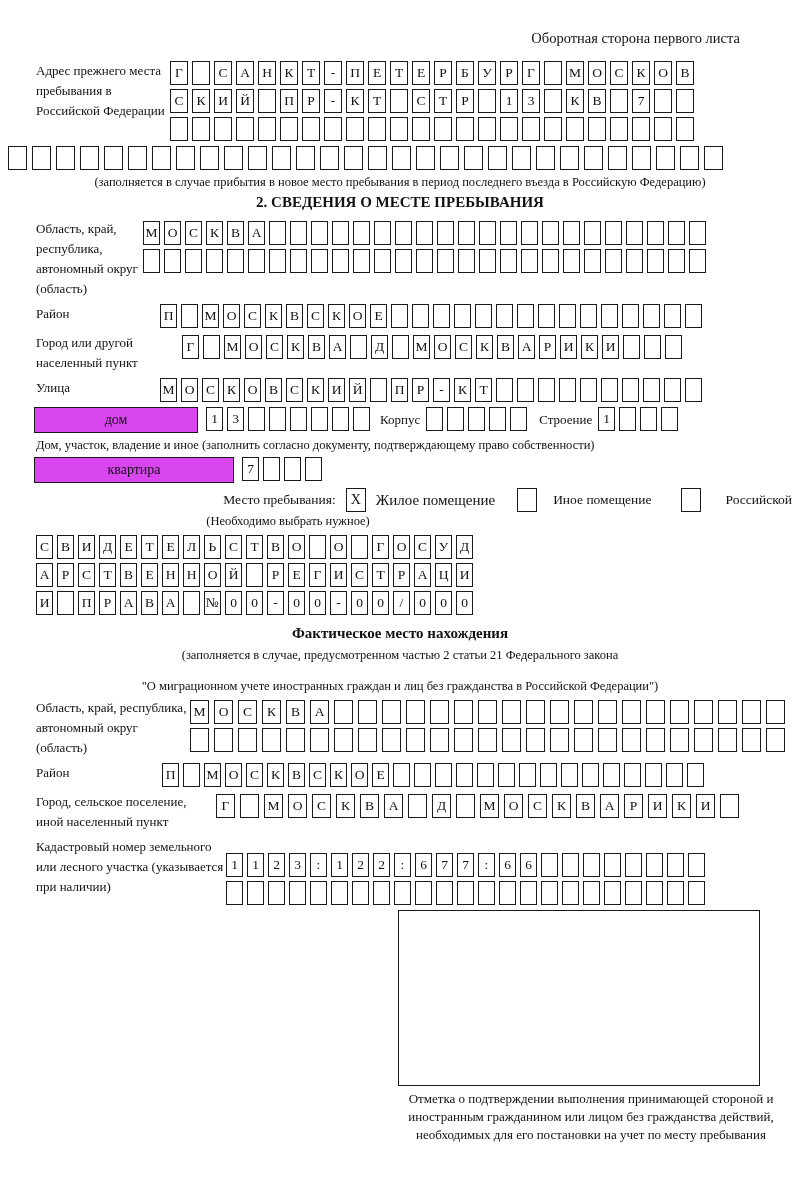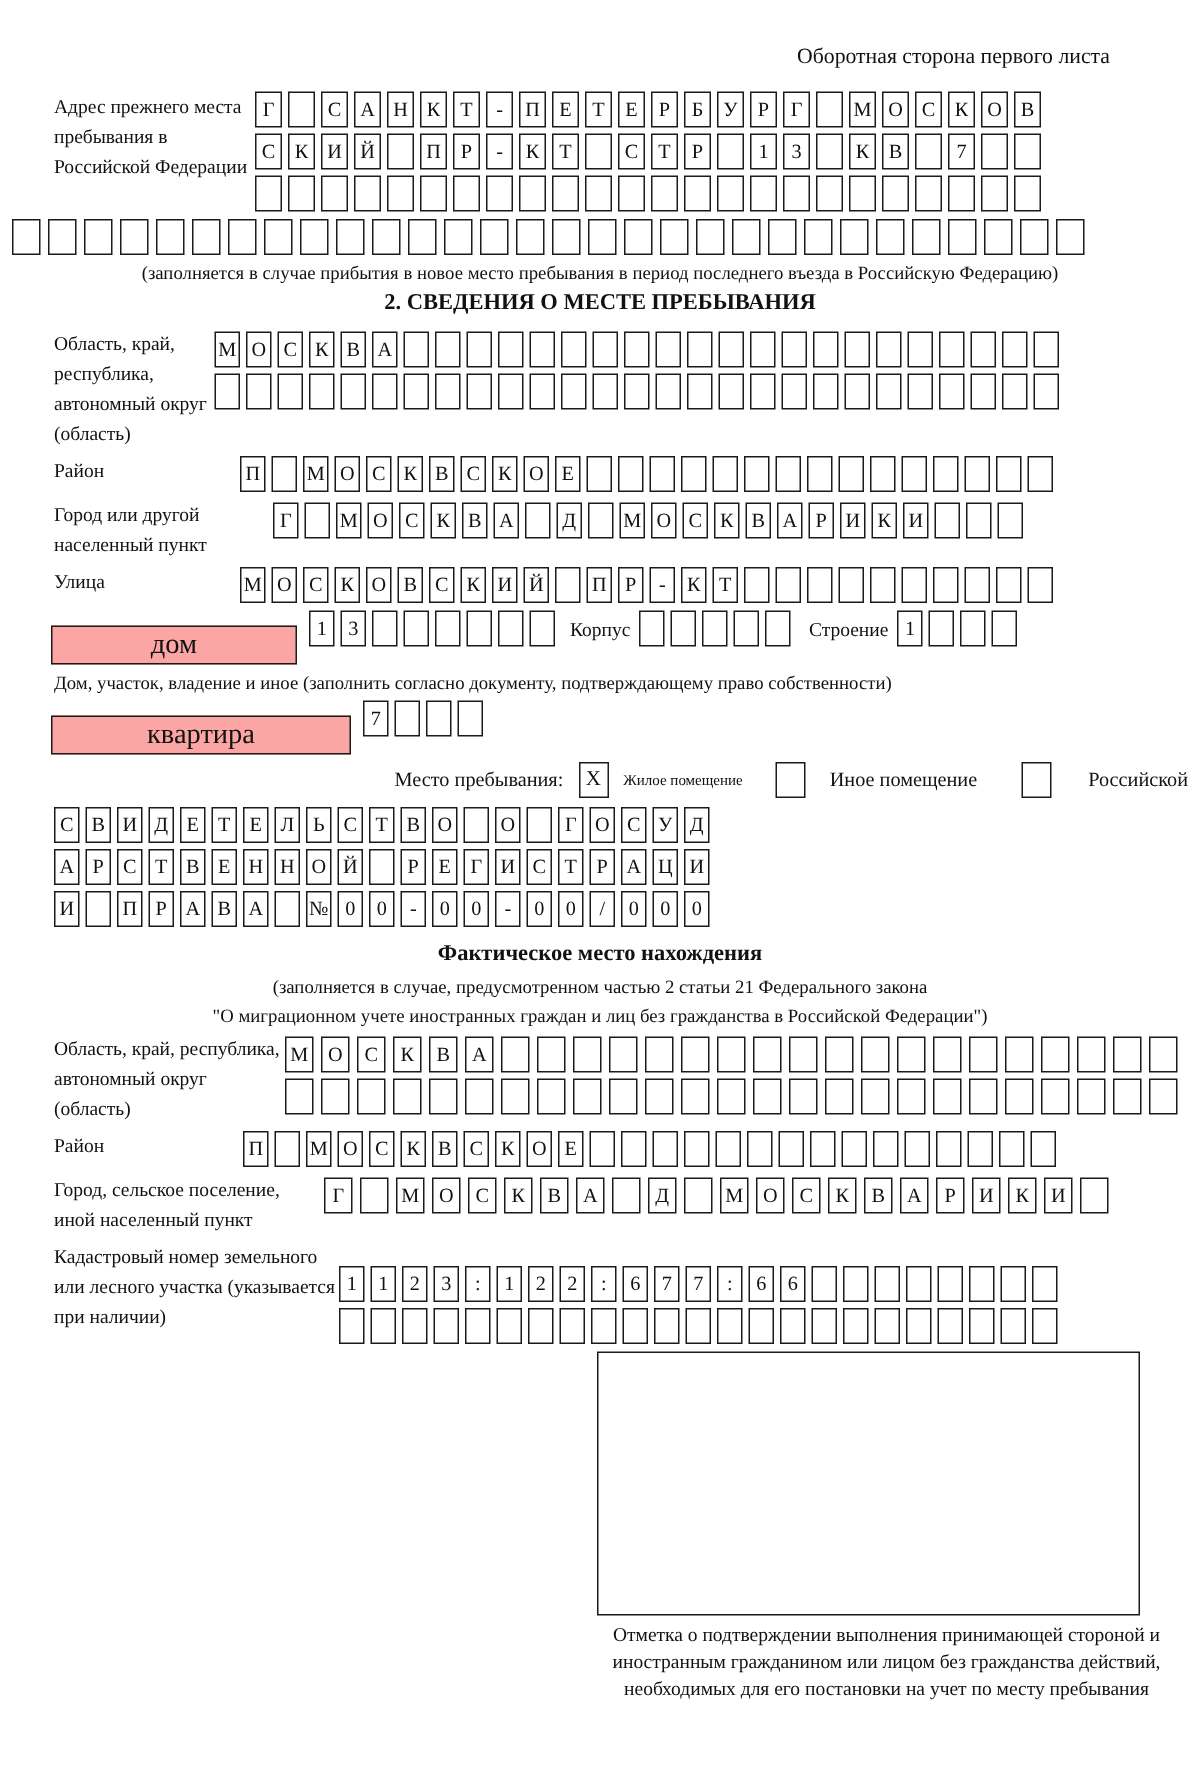--- a/index.html
+++ b/index.html
@@ -21,21 +21,21 @@
     font-size:13.5px;background:#fff;box-sizing:border-box;
   }
   .g25 .cb{width:18px;}
   .g26 .cb{width:19px;}
   .g26{gap:5px;}
   .caption{font-size:12.5px;margin:0 0 4px 28px;}
   .caption.center{text-align:center;margin-left:0;}
   .sec-title{text-align:center;font-weight:bold;font-size:15px;margin:4px 0 8px 0;}
   .wbox{
     border:1.5px solid #1a1a1a;height:26px;display:flex;align-items:center;
-    justify-content:center;font-size:19px;flex:none;box-sizing:border-box;background:#fca5a5;margin-top:10px;
+    justify-content:center;font-size:14px;flex:none;box-sizing:border-box;background:#d946ef;
   }
   .inline-lbl{font-size:13px;line-height:26px;flex:none;}
   .chk{
     width:20px;height:24px;border:1.5px solid #1a1a1a;flex:none;
     display:flex;align-items:center;justify-content:center;font-size:14px;box-sizing:border-box;
   }
   .stay-row{display:flex;align-items:center;margin-bottom:2px;justify-content:flex-end;}
   .mark-box{
     border:1.5px solid #1a1a1a;width:362px;height:176px;margin-left:390px;
     margin-top:2px;background:#fff;box-sizing:border-box;
@@ -366,26 +366,27 @@
         <div class="cb">7</div>
         <div class="cb"></div>
         <div class="cb"></div>
         <div class="cb"></div>
       </div>
   </div>
 
   <div class="stay-row">
     <span style="font-size:13.5px;">Место пребывания:</span>
     <span class="chk" style="margin-left:10px;">X</span>
-    <span style="font-size:10px;margin-left:10px;">Жилое помещение</span>
+    <span style="font-size:15px;margin-left:10px;">Жилое помещение</span>
     <span class="chk" style="margin-left:22px;"></span>
     <span style="font-size:13.5px;margin-left:16px;">Иное помещение</span>
     <span class="chk" style="margin-left:30px;"></span>
     <span style="font-size:13.5px;margin-left:24px;">Российской</span>
   </div>
+  <div class="caption" style="margin-left:0;width:560px;text-align:center;">(Необходимо выбрать нужное)</div>
 
   <div class="row" style="margin-top:6px;">
     <div class="cells-col">
       <div class="cells">
           <div class="cb">С</div>
           <div class="cb">В</div>
           <div class="cb">И</div>
           <div class="cb">Д</div>
           <div class="cb">Е</div>
           <div class="cb">Т</div>
@@ -448,21 +449,21 @@
           <div class="cb">0</div>
           <div class="cb">/</div>
           <div class="cb">0</div>
           <div class="cb">0</div>
           <div class="cb">0</div>
         </div>
     </div>
   </div>
 
   <div class="sec-title" style="margin-top:10px;margin-bottom:6px;">Фактическое место нахождения</div>
-  <div class="caption center" style="margin-bottom:4px;">(заполняется в случае, предусмотренном частью 2 статьи 21 Федерального закона</div>
+  <div class="caption center" style="margin-bottom:16px;">(заполняется в случае, предусмотренном частью 2 статьи 21 Федерального закона</div>
   <div class="caption center">"О миграционном учете иностранных граждан и лиц без гражданства в Российской Федерации")</div>
 
   <div class="row">
     <div class="lbl" style="width:154px;">Область, край, республика, автономный округ (область)</div>
     <div class="cells-col" style="margin-top:2px;">
       <div class="cells g26">
           <div class="cb">М</div>
           <div class="cb">О</div>
           <div class="cb">С</div>
           <div class="cb">К</div>

